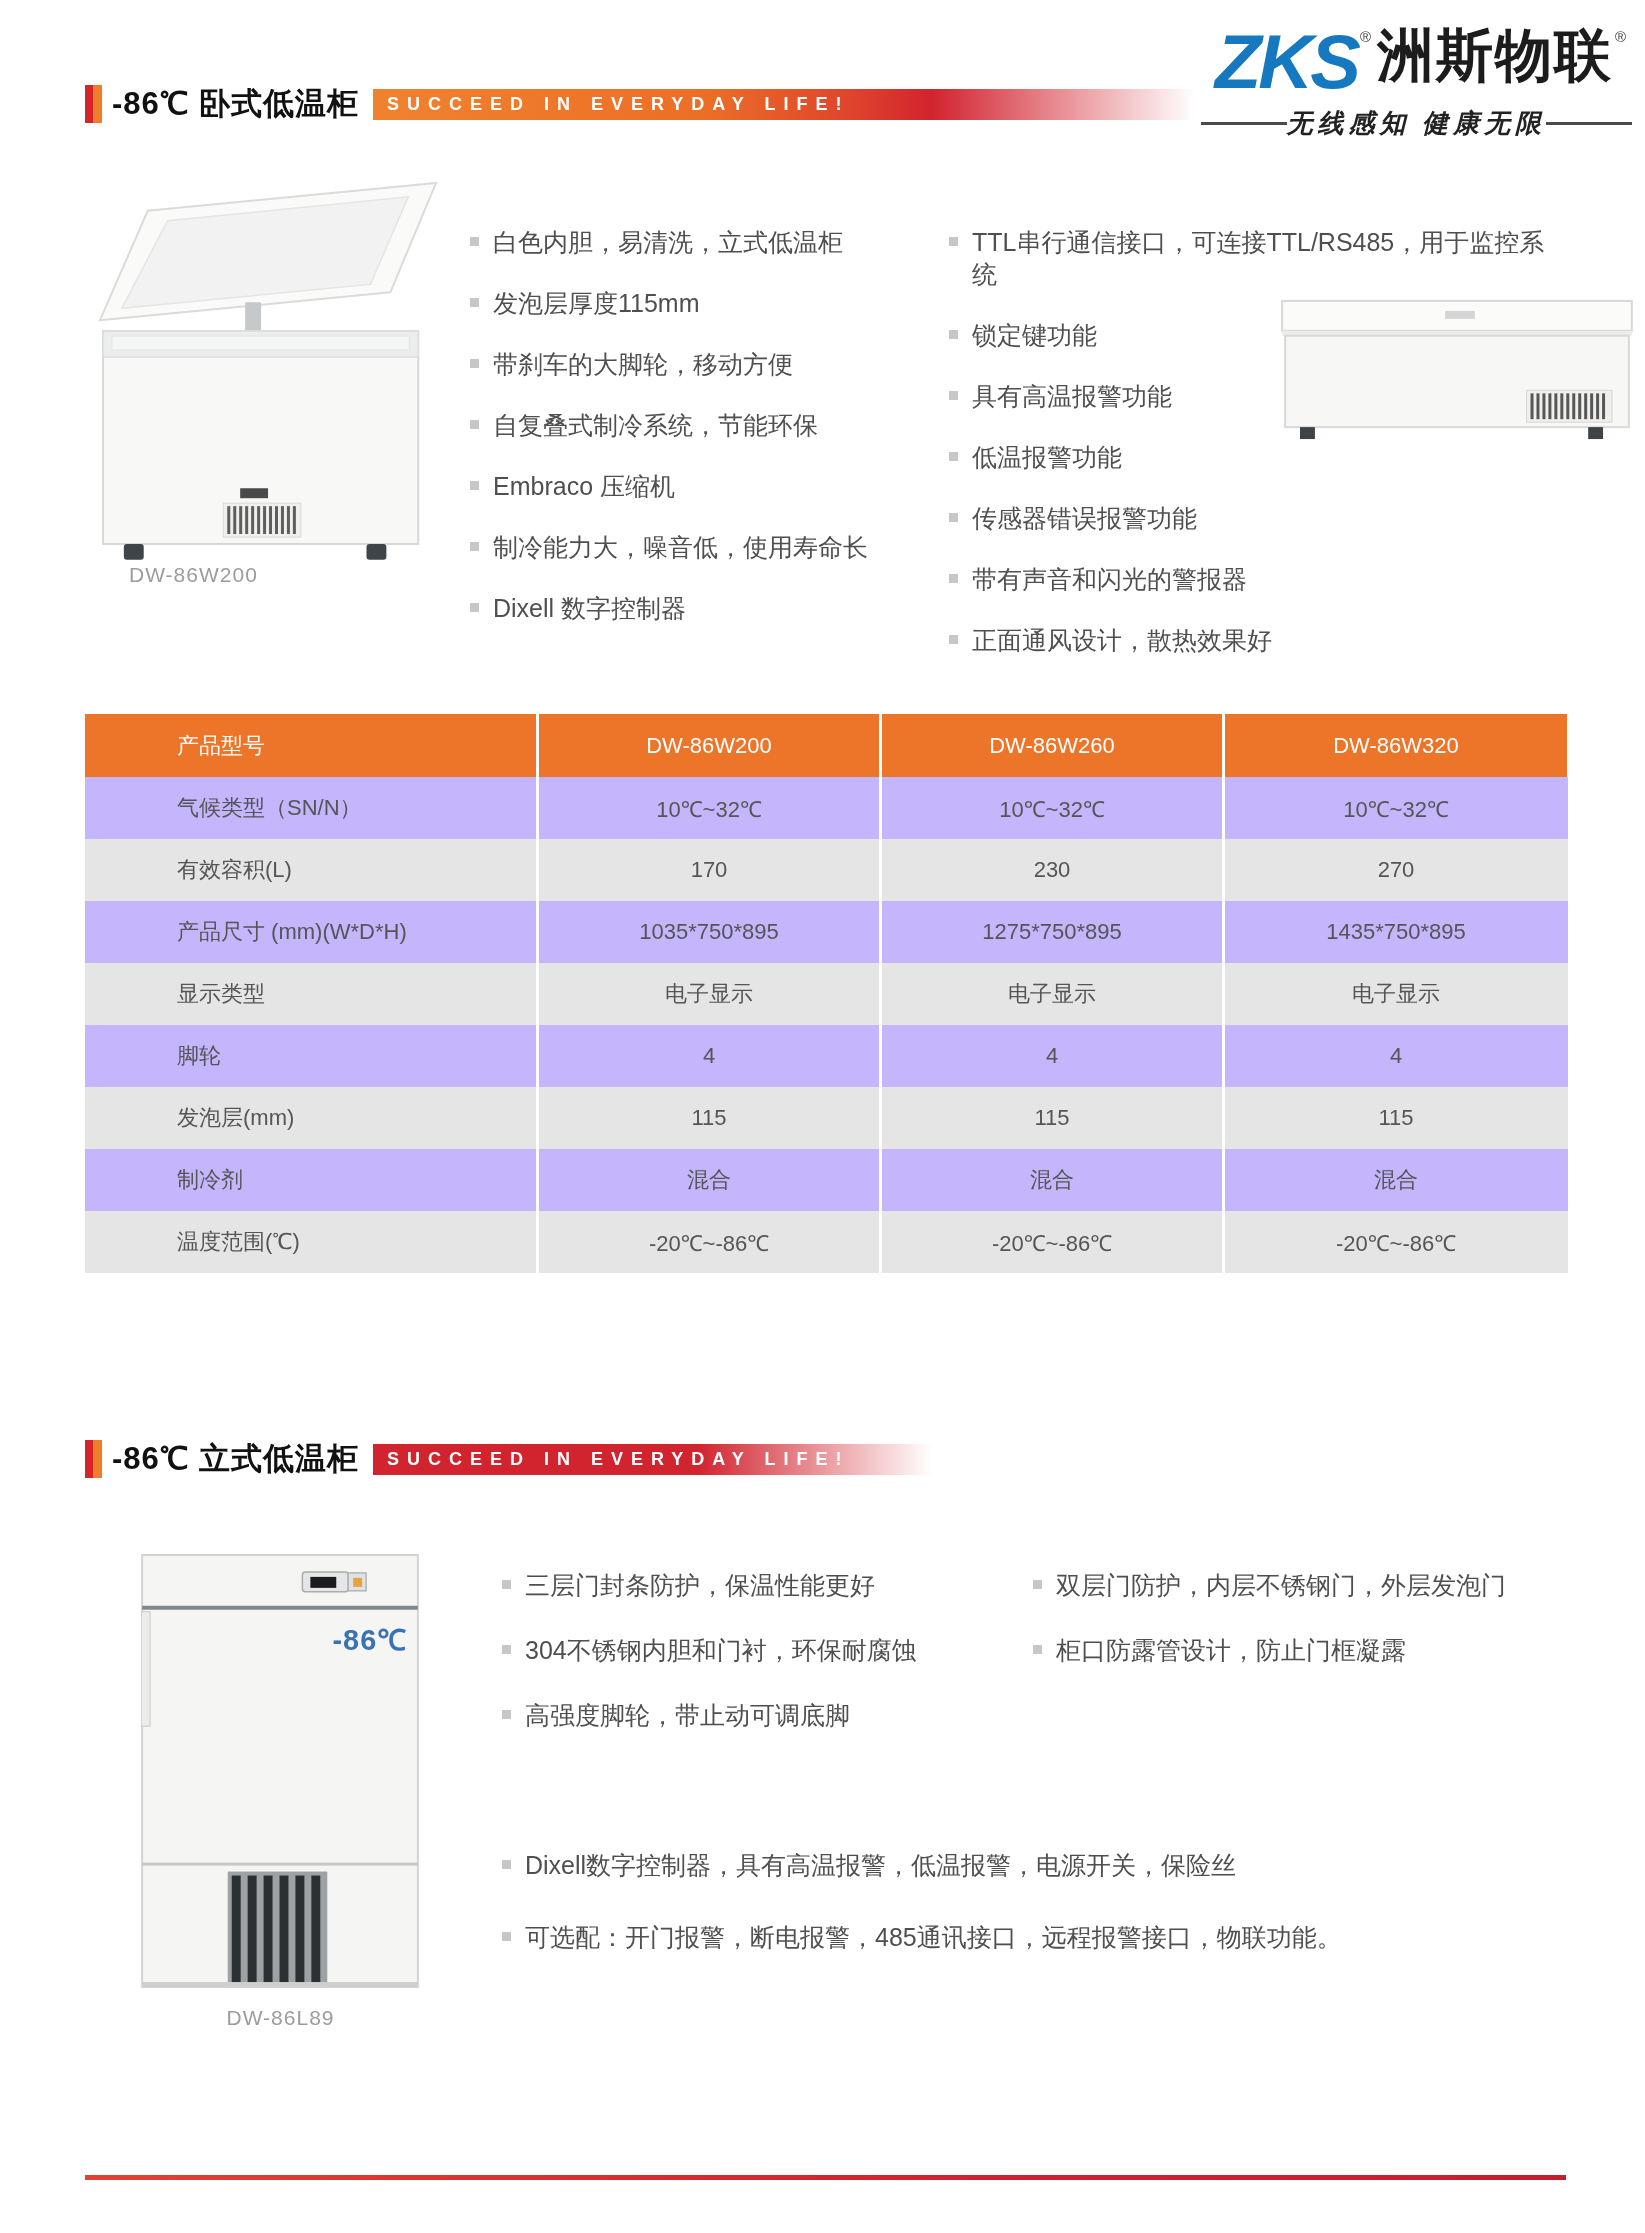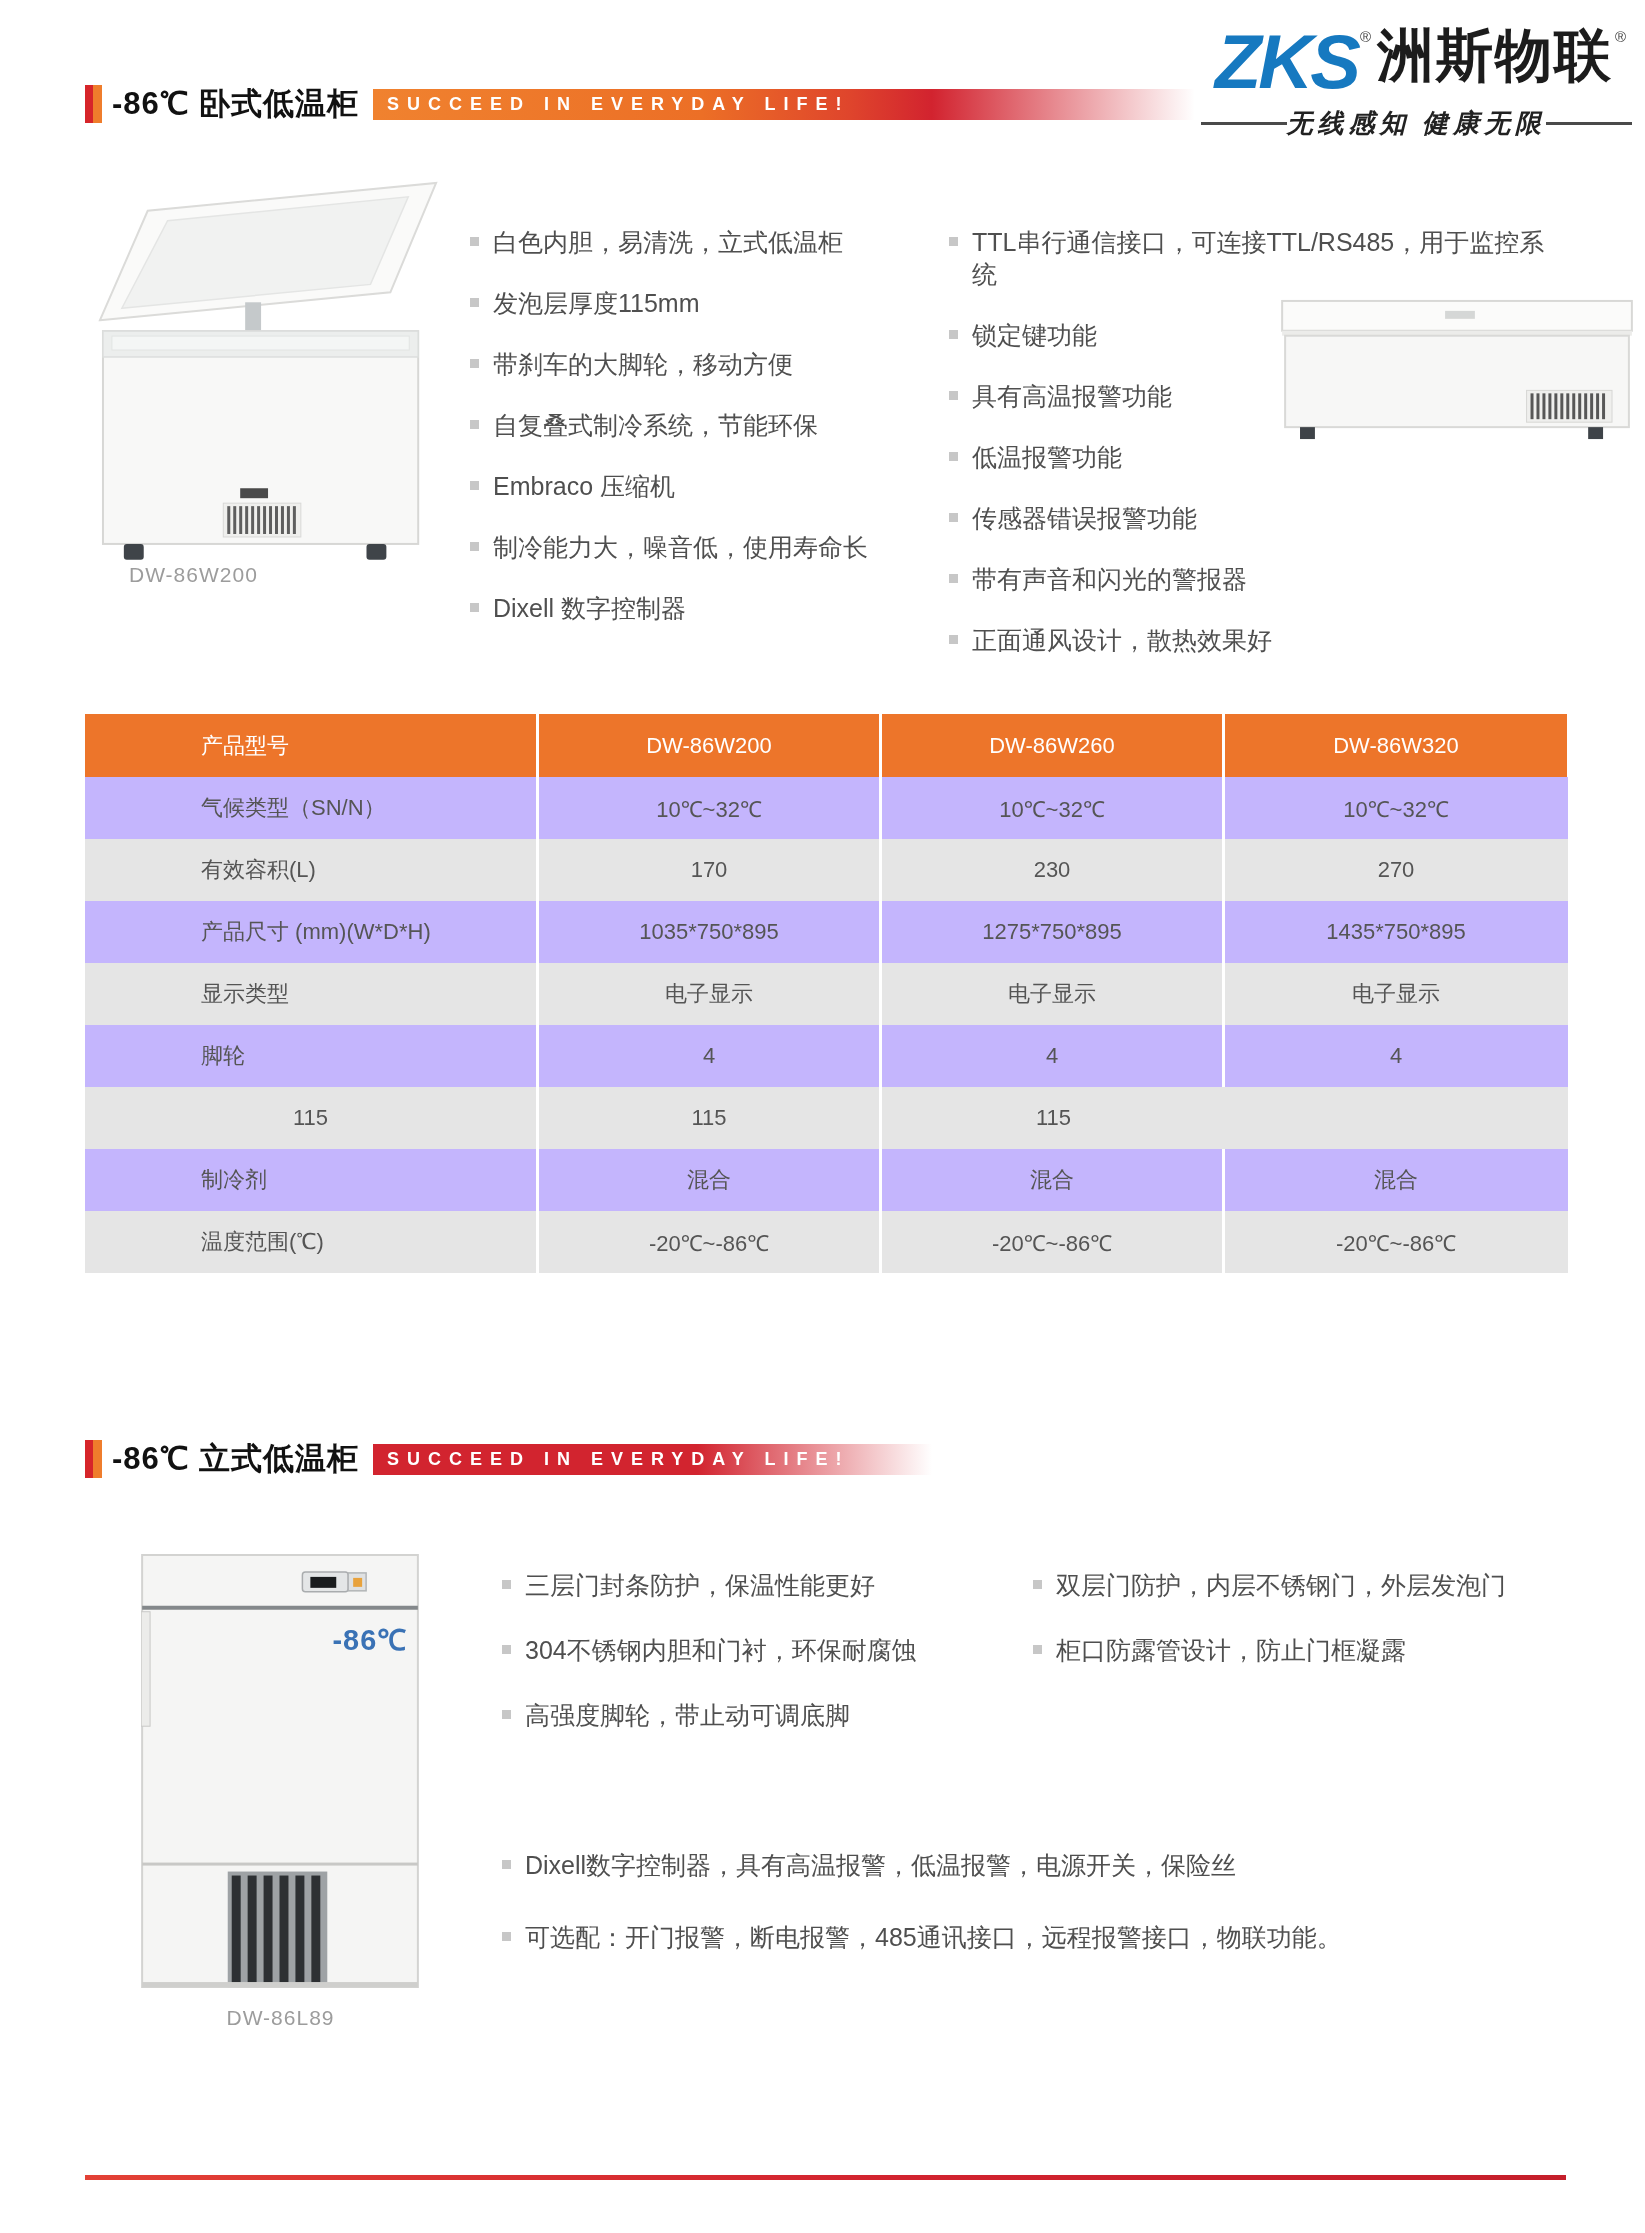--- a/index.html
+++ b/index.html
@@ -38,21 +38,21 @@
   .s2r{left:1033px;top:1569px;width:537px;} .s2r li{margin-bottom:33px;}
   .s2f{left:502px;top:1849px;width:1015px;} .s2f li{margin-bottom:40px;}
 
   
   .spec{position:absolute;left:85px;top:714px;width:1483px;}
   .trow{display:grid;grid-template-columns:454px 343px 343px 342px;}
   .cell{display:flex;align-items:center;justify-content:center;border-right:3px solid #fff;}
   .cell:last-child{border-right:none;}
   .th{height:63px;background:#ED752A;color:#fff;font-size:22px;}
   .td{height:62px;font-size:22px;color:#555;}
-  .c0{justify-content:flex-start;padding-left:116px;}
+  .c0{justify-content:flex-start;padding-left:92px;}
   .r-light{background:#c4b5fd;} .r-gray{background:#e5e5e5;}
 
   
   .pimg{position:absolute;}
   #freezer1{left:96px;top:145px;width:358px;height:418px;}
   #freezer2{left:1280px;top:293px;width:356px;height:155px;}
   #freezer3{left:141px;top:1554px;width:279px;height:438px;}
   .caption{position:absolute;font-size:21px;color:#9C9C9C;letter-spacing:1px;}
   #cap1{left:129px;top:563px;}
   #cap2{left:141px;top:2006px;width:279px;text-align:center;}
@@ -234,20 +234,21 @@
       <div class="cell td">电子显示</div>
       <div class="cell td">电子显示</div>
     </div>
     <div class="trow r-light">
       <div class="cell td c0">脚轮</div>
       <div class="cell td">4</div>
       <div class="cell td">4</div>
       <div class="cell td">4</div>
     </div>
     <div class="trow r-gray">
+      <div class="cell td c0">发泡层(mm)</div>
       <div class="cell td">115</div>
       <div class="cell td">115</div>
       <div class="cell td">115</div>
     </div>
     <div class="trow r-light">
       <div class="cell td c0">制冷剂</div>
       <div class="cell td">混合</div>
       <div class="cell td">混合</div>
       <div class="cell td">混合</div>
     </div>

